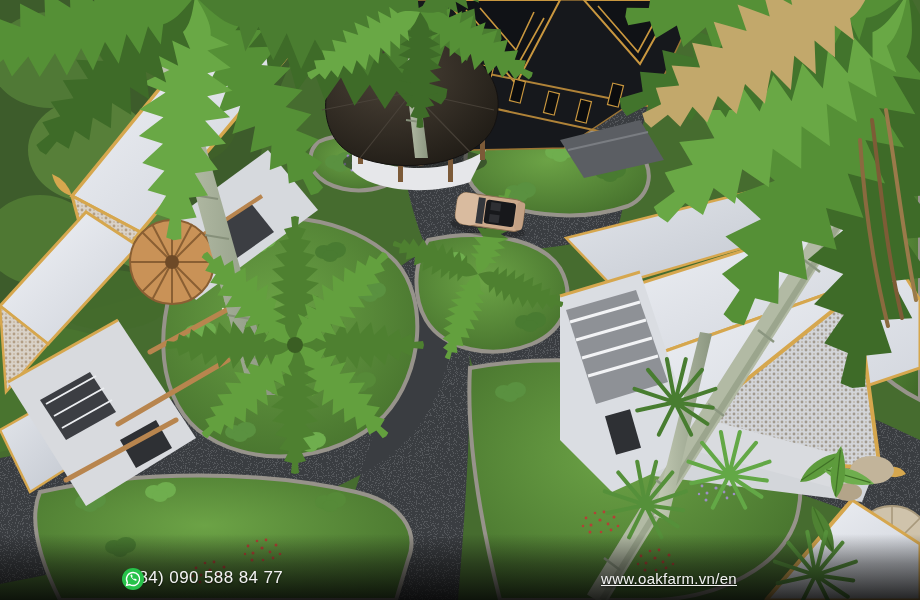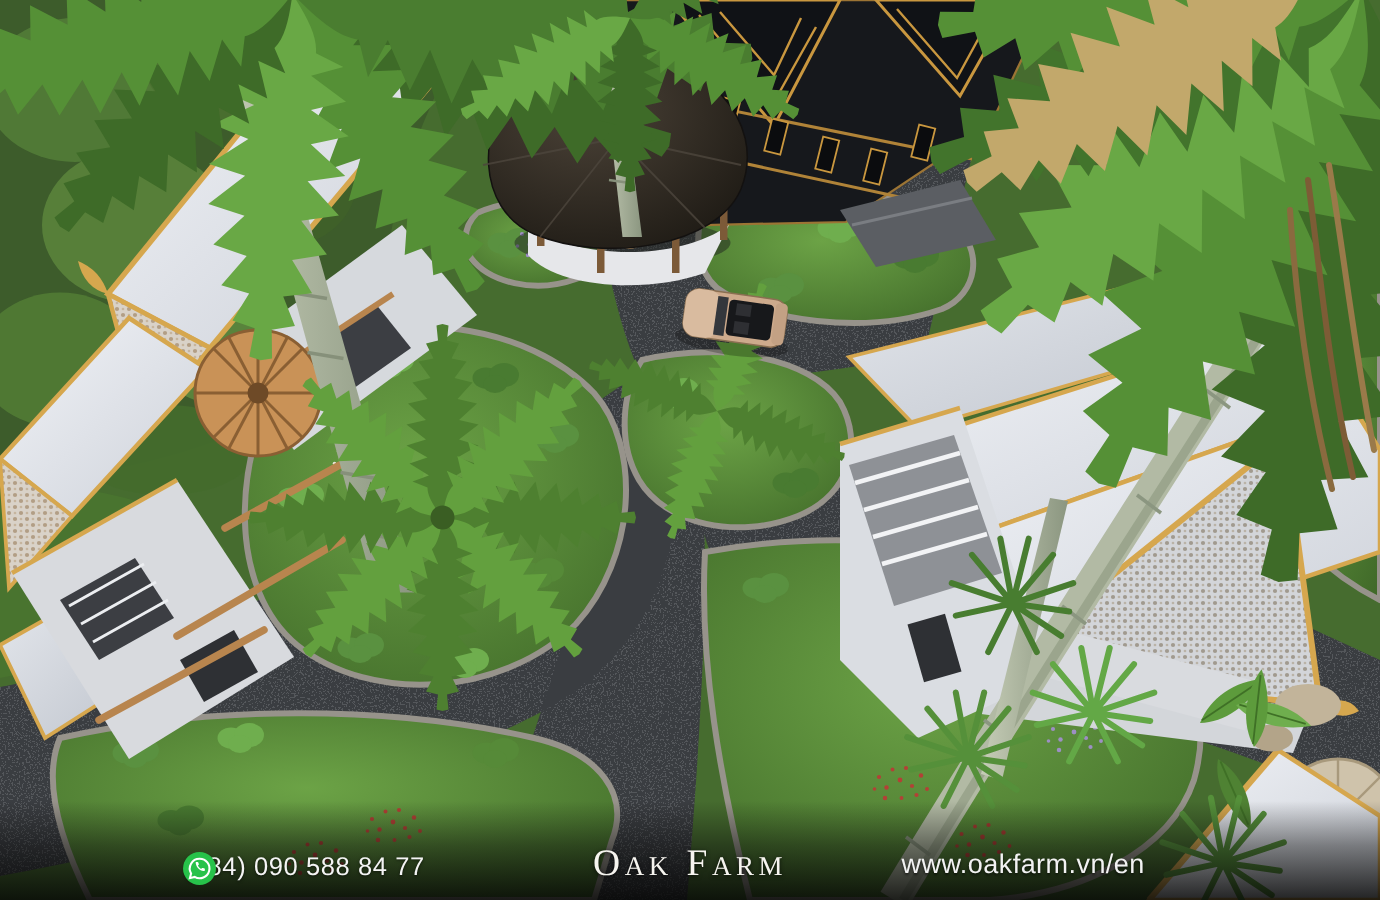--- a/index.html
+++ b/index.html
@@ -18,22 +18,22 @@
     color:#f4f4f4;font-size:17px;letter-spacing:.4px;text-shadow:0 1px 2px rgba(0,0,0,.6);
   }
   .contact svg{display:block;}
   .brand{
     position:absolute;left:50%;transform:translateX(-50%);bottom:10px;
     font-family:"Liberation Serif","DejaVu Serif",serif;
     font-variant:small-caps;font-size:25px;letter-spacing:3px;color:#f6f4ef;
     text-shadow:0 1px 3px rgba(0,0,0,.7);white-space:nowrap;
   }
   .website{
-    position:absolute;left:601px;bottom:13px;color:#f2f2f2;font-size:18px;
-    letter-spacing:.3px;text-shadow:0 1px 2px rgba(0,0,0,.6);
+    position:absolute;left:601px;bottom:13px;color:#f2f2f2;font-size:15px;
+    letter-spacing:.3px;text-shadow:0 1px 2px rgba(0,0,0,.6);text-decoration:underline;
   }
 </style>
 </head>
 <body>
 
 <div class="stage">
 <svg width="920" height="600" viewBox="0 0 920 600">
   <defs>
     <linearGradient id="roofGrad" x1="0" y1="0" x2="1" y2="1">
       <stop offset="0" stop-color="#f1f3f7"></stop>
@@ -398,16 +398,15 @@
 
   <div class="footer">
     <div class="contact">
       <svg width="22" height="22" viewBox="0 0 24 24">
         <circle cx="12" cy="12" r="12" fill="#27c24a"></circle>
         <path d="M12 4.9 a7.1 7.1 0 0 0 -6.1 10.7 L5 19 l3.5 -0.9 a7.1 7.1 0 1 0 3.5 -13.2 Z" fill="none" stroke="#fff" stroke-width="1.5"></path>
         <path d="M9.3,8.3 c-.3-.7.2-1 .5-1 l.8-.1 c.3,0,.5.3.6.6 l.3,1 c.1.3,0,.5-.2.7 l-.5.4 c.5,1,1.4,1.9,2.4,2.4 l.4-.5 c.2-.2.4-.3.7-.2 l1,.3 c.3.1.6.3.6.6 v.8 c0,.3-.3.6-1,.5 c-2.8-.4-5.2-2.8-5.6-5.5 Z" fill="#fff"></path>
       </svg>
       <span>(+84) 090 588 84 77</span>
     </div>
-    <div class="brand">Oak Farm</div>
     <div class="website">www.oakfarm.vn/en</div>
   </div>
 </div>
 
 </body></html>

